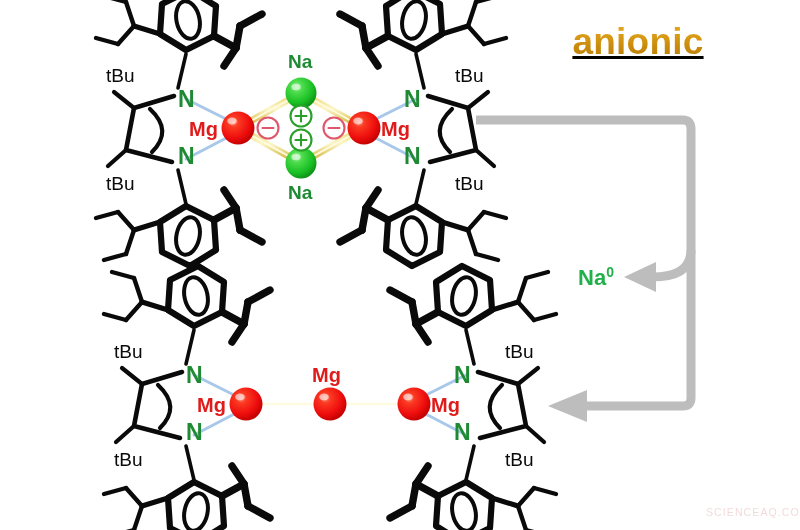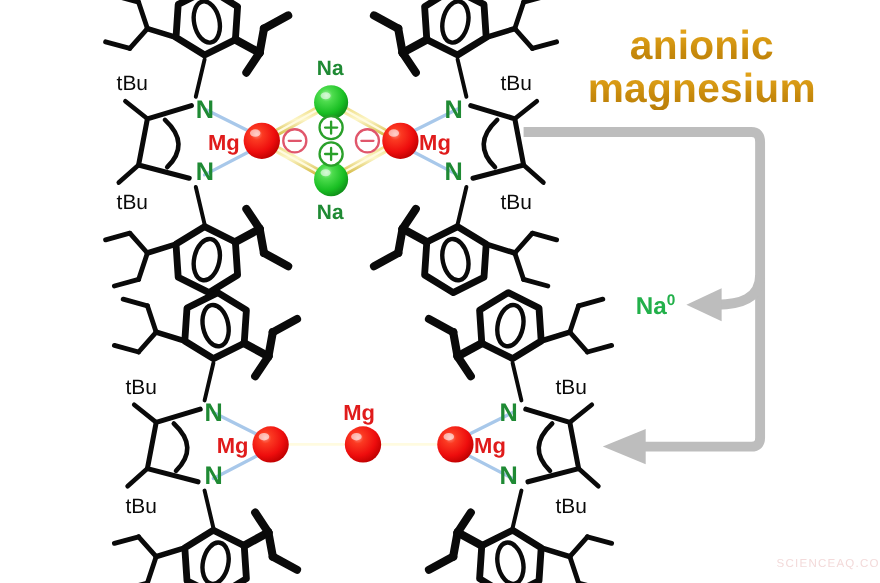--- a/index.html
+++ b/index.html
@@ -1,21 +1,21 @@
 <!DOCTYPE html>
 <html><head>
 <meta charset="utf-8">
 <style>
   html,body{margin:0;padding:0;background:#fff;}
   body{width:800px;height:530px;position:relative;overflow:hidden;
        font-family:"Liberation Sans",sans-serif;}
   #stage{position:absolute;inset:0;width:800px;height:530px;}
   svg.layer{position:absolute;left:0;top:0;width:800px;height:530px;}
   .title-wrap{position:absolute;left:488px;top:22px;width:300px;text-align:center;
-              line-height:1.06;pointer-events:none;}
+              line-height:1.06;pointer-events:none;text-decoration:underline;}
   .title-line{font-size:37px;font-weight:bold;letter-spacing:.2px;
               background:linear-gradient(180deg,#e8a81e 0%,#d89a14 38%,#c98b0c 62%,#b87d08 100%);
               -webkit-background-clip:text;background-clip:text;color:#d79a16;
               -webkit-text-fill-color:transparent;}
   .wm{position:absolute;left:706px;top:506px;font-size:10.5px;letter-spacing:1.1px;
       color:#f3dada;font-family:"Liberation Sans",sans-serif;}
 </style>
 </head>
 <body>
 
@@ -220,18 +220,17 @@
     <text class="lbl nlbl" x="454" y="440">N</text>
     <text class="lbl mglbl" x="431" y="412">Mg</text>
 
     <text class="lbl mglbl" x="312" y="382">Mg</text>
 
     <text class="lbl na0" x="578" y="285"><tspan>Na</tspan><tspan dy="-8" font-size="14">0</tspan></text>
   </svg>
 
   <div class="title-wrap">
     <div class="title-line">anionic</div>
-    <div class="title-line">magnesium</div>
   </div>
 
   <div class="wm">SCIENCEAQ.COM</div>
 
 </div>
 
 </body></html>

